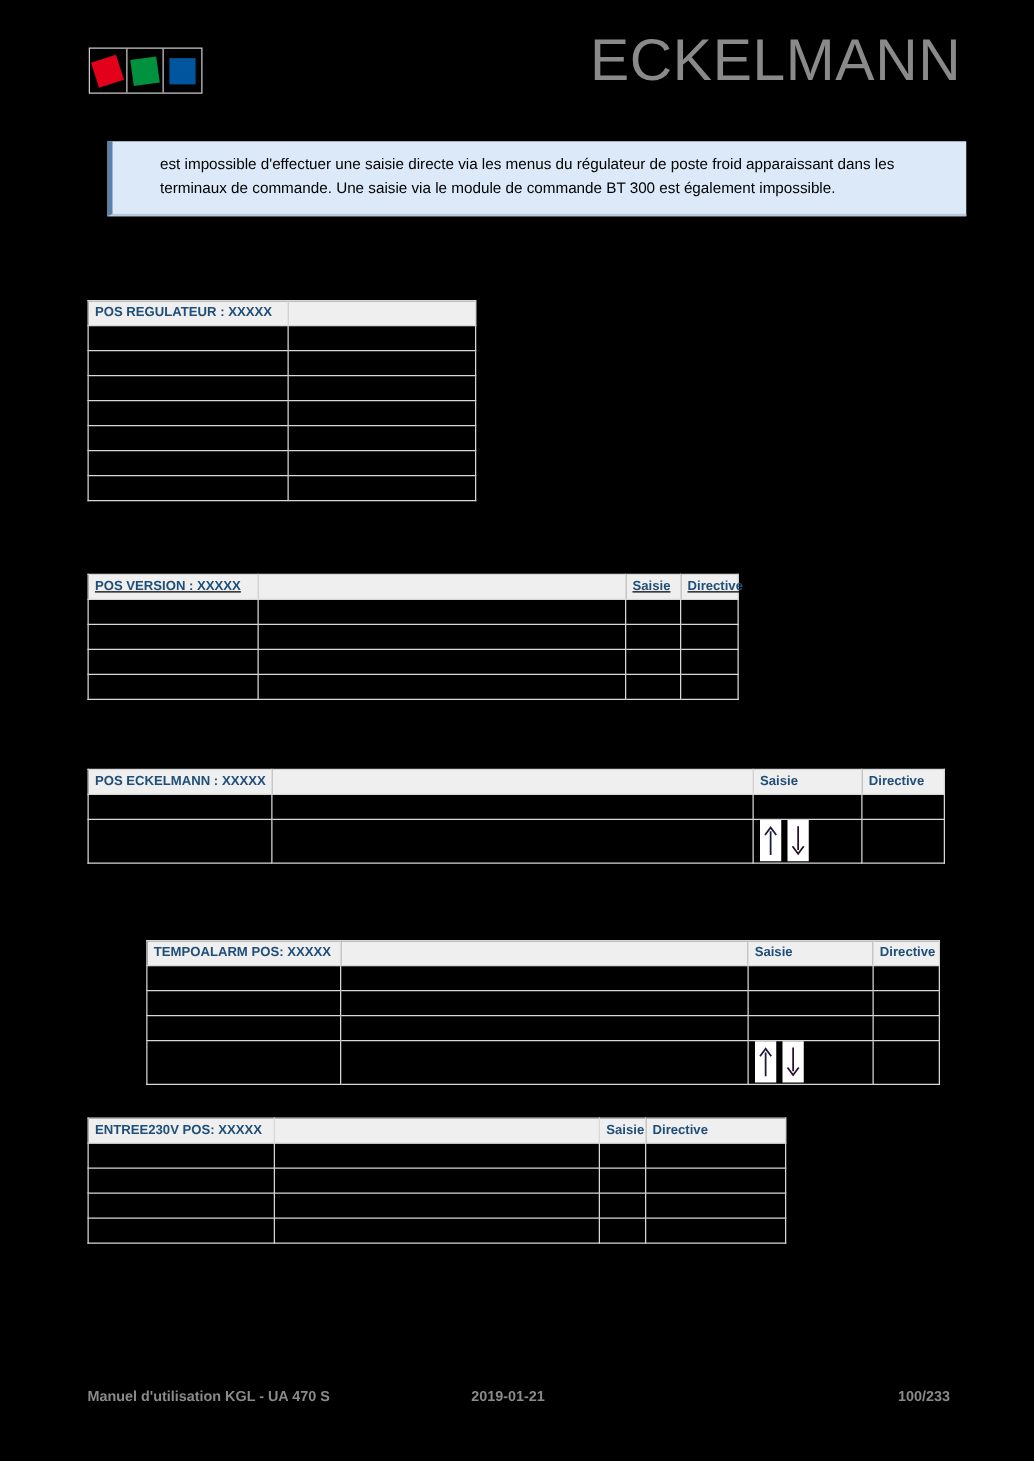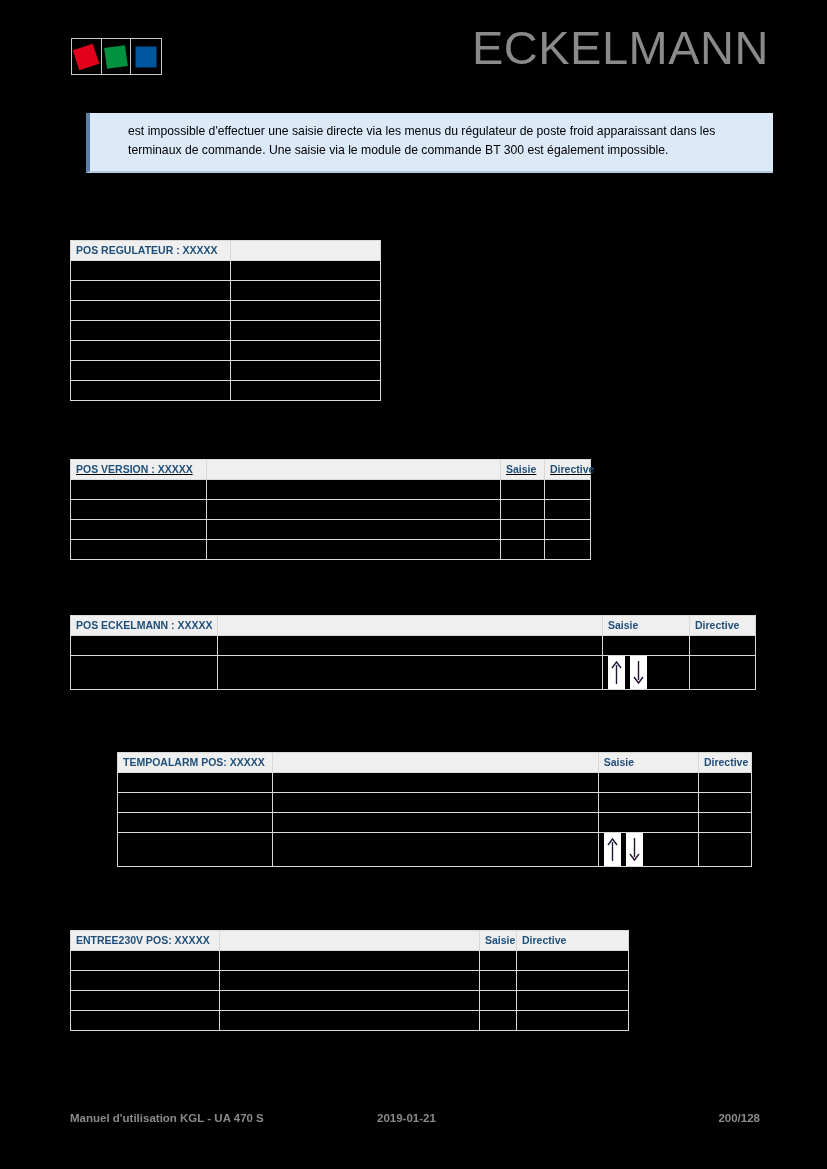--- a/index.html
+++ b/index.html
@@ -139,21 +139,21 @@
     align-items: center;
     justify-content: center;
   }
   .arrow-box svg { display: block; }
 
   
   #table-regulateur { left: 70px; top: 240px; width: 310px; }
   #table-version    { left: 70px; top: 459px; width: 520px; text-decoration: underline; }
   #table-affichage  { left: 70px; top: 615px; width: 685px; }
   #table-tempoalarm { left: 70px; top: 752px; width: 635px; margin-left: 47px; }
-  #table-entree     { left: 70px; top: 930px; width: 558px; }
+  #table-entree     { left: 70px; top: 894px; width: 558px; }
 
   
   .page-footer {
     position: absolute;
     left: 70px;
     top: 1112px;
     width: 690px;
     height: 20px;
     color: #8a8a8a;
     font-size: 11.5px;
@@ -414,14 +414,14 @@
         <td></td>
         <td></td>
         <td></td>
       </tr>
   </tbody>
 </table>
 
 <div class="page-footer">
   <span class="footer-title">Manuel d'utilisation KGL - UA 470 S</span>
   <span class="footer-date">2019-01-21</span>
-  <span class="footer-page">200/128</span>
+  <span class="footer-page">100/233</span>
 </div>
 
 </body></html>

